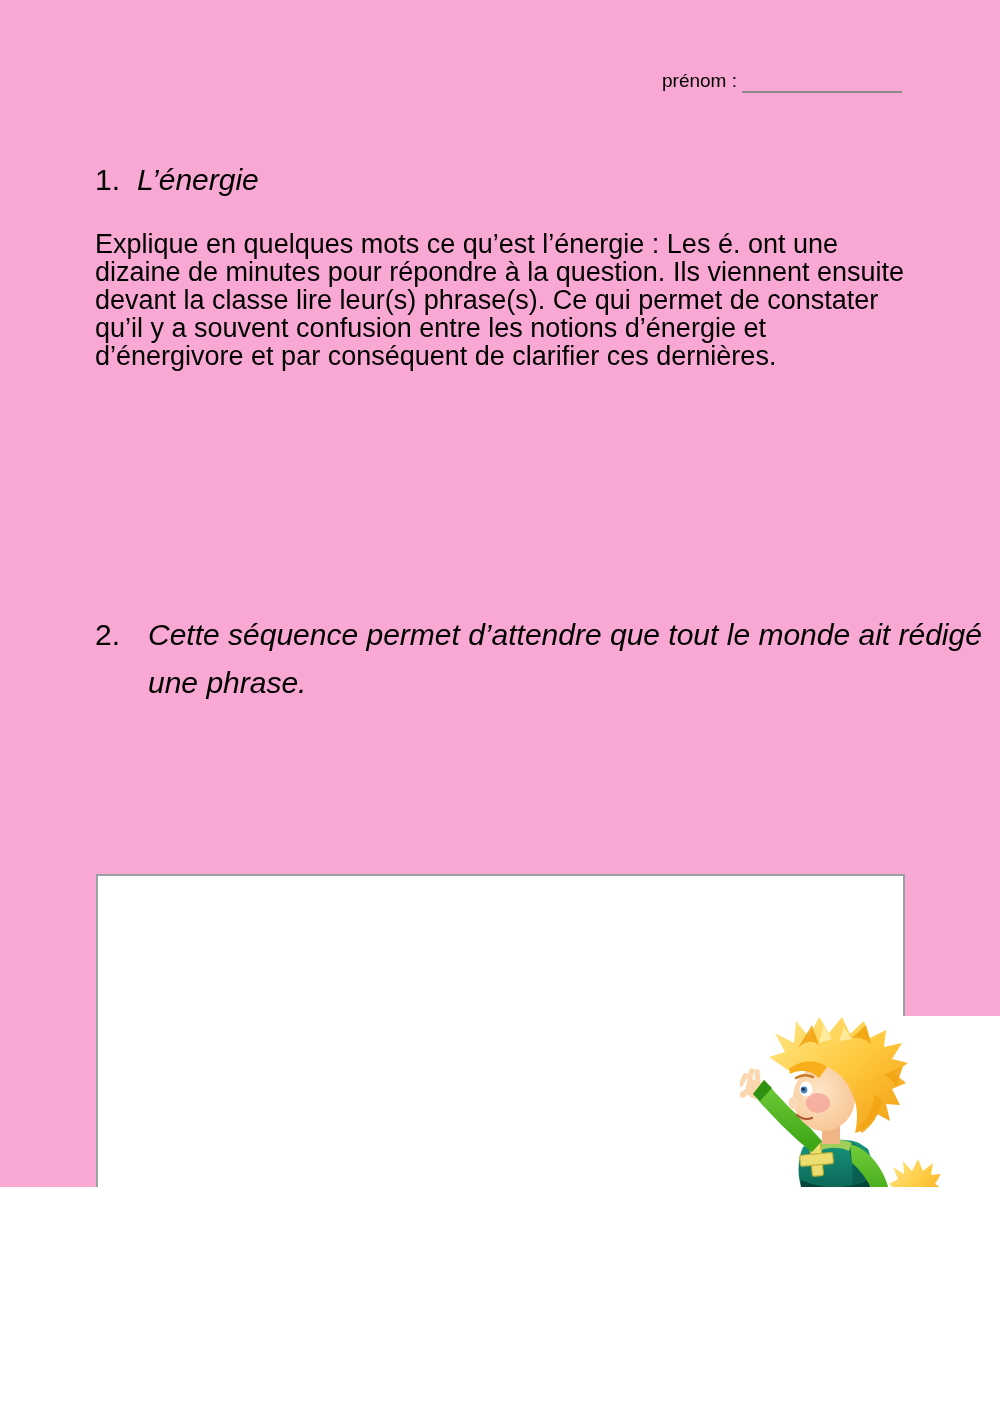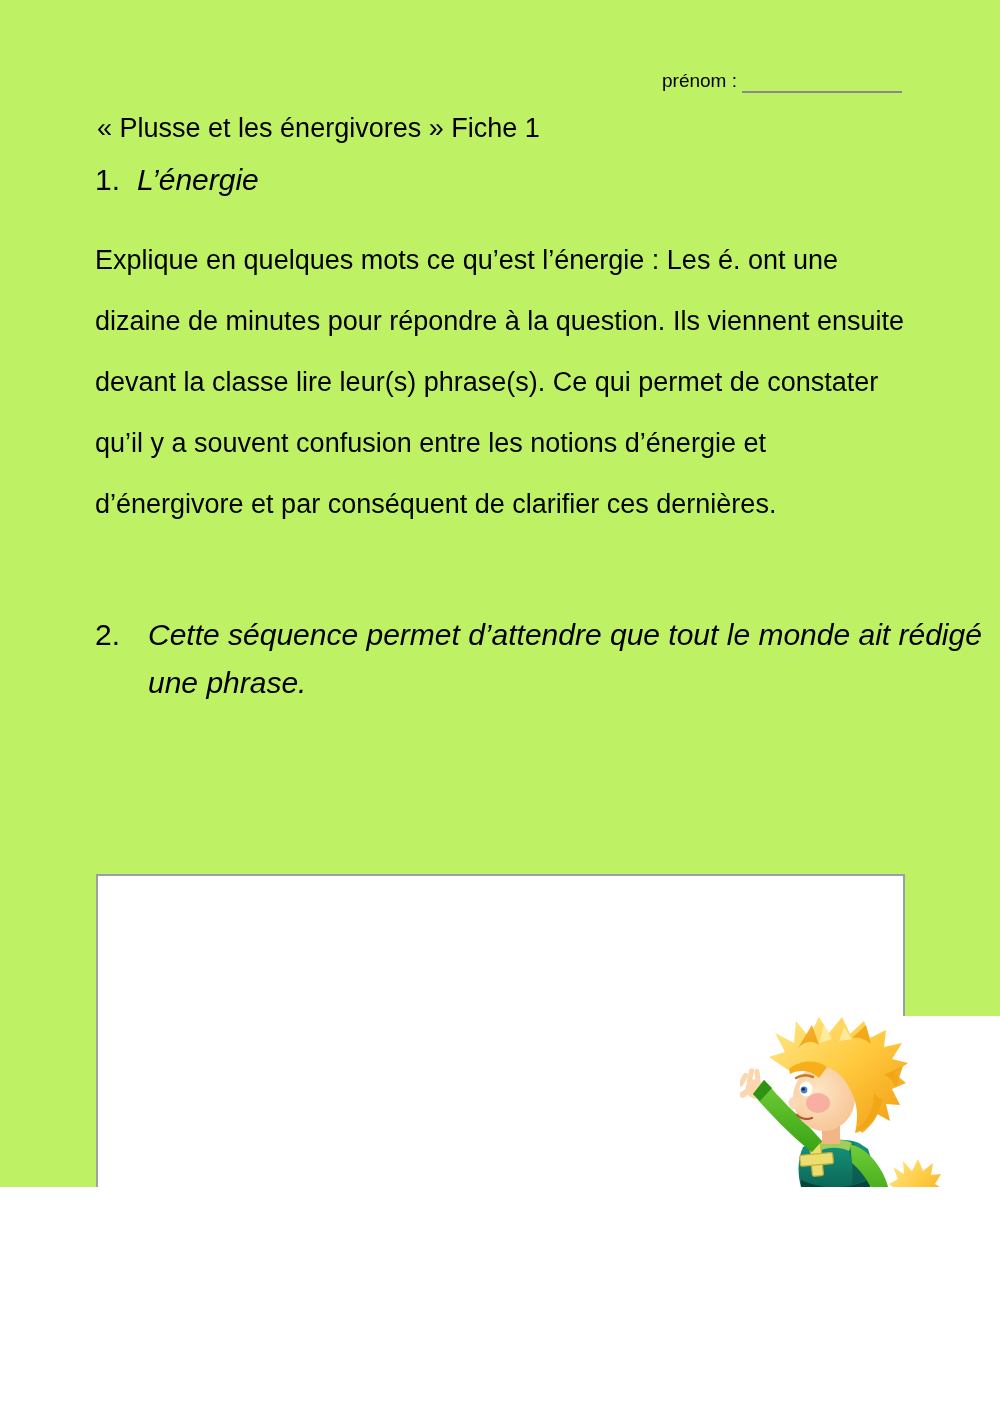--- a/index.html
+++ b/index.html
@@ -1,20 +1,20 @@
 <!DOCTYPE html>
 <html><head>
 <meta charset="utf-8">
 <style>
   html, body { margin: 0; padding: 0; background: #ffffff; }
   .page {
     position: relative;
     width: 1000px;
     height: 1187px;
-    background: #bef264;
+    background: #f9a8d4;
     font-family: "Liberation Sans", sans-serif;
     color: #000000;
     overflow: hidden;
   }
   .prenom-row {
     position: absolute;
     top: 70px;
     right: 98px;
     font-size: 19px;
     line-height: 22px;
@@ -47,21 +47,21 @@
   .item-1 { top: 163px; line-height: 34px; }
   .item-2 { top: 611px; }
   .item-number-1 { width: 42px; flex: none; }
   .item-number-2 { width: 53px; flex: none; }
   .item-text { white-space: pre; font-style: italic; }
   .paragraph {
     position: absolute;
     left: 95px;
     top: 230px;
     font-size: 27px;
-    line-height: 61px;
+    line-height: 28px;
     white-space: pre;
   }
   .answer-box {
     position: absolute;
     left: 96px;
     top: 874px;
     width: 809px;
     height: 494px;
     border: 2px solid #9aa0a4;
     box-sizing: border-box;
@@ -78,21 +78,20 @@
 </style>
 </head>
 <body>
 
 <div class="page">
 
   <div class="prenom-row">
     <span>prénom :</span><span class="prenom-field"></span>
   </div>
 
-  <div class="doc-title">« Plusse et les énergivores » Fiche 1</div>
 
   <div class="numbered-item item-1">
     <span class="item-number-1">1.</span>
     <span class="item-text">L’énergie</span>
   </div>
 
   <div class="paragraph">Explique en quelques mots ce qu’est l’énergie : Les é. ont une
 dizaine de minutes pour répondre à la question. Ils viennent ensuite
 devant la classe lire leur(s) phrase(s). Ce qui permet de constater
 qu’il y a souvent confusion entre les notions d’énergie et

